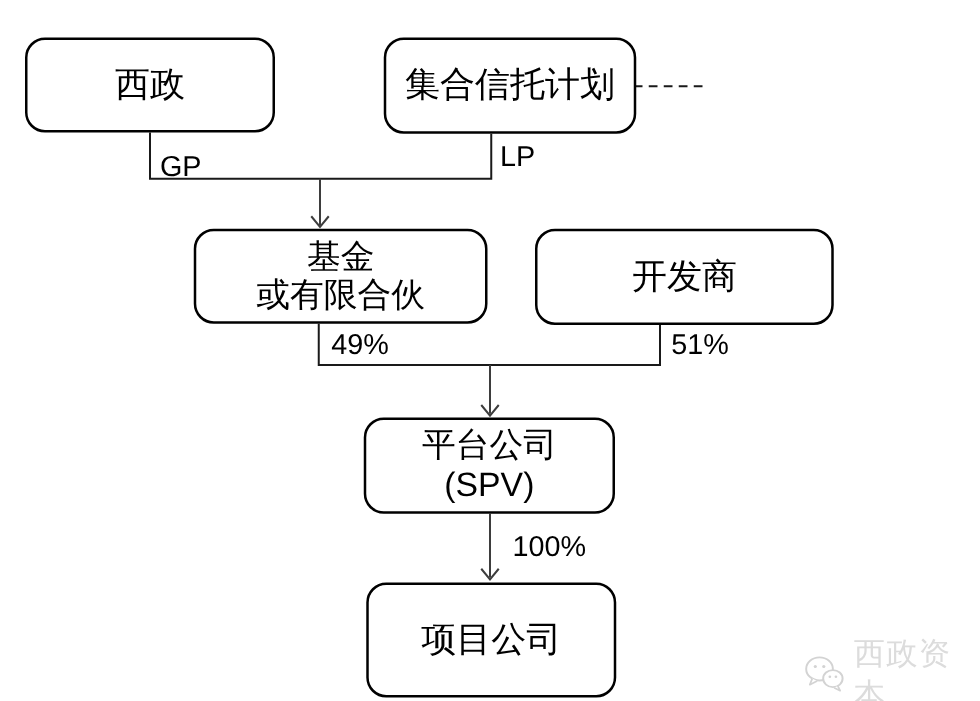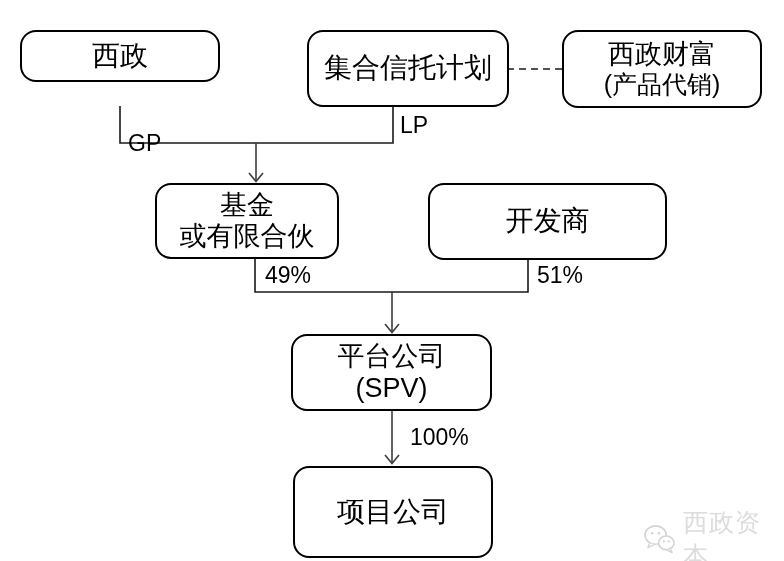--- a/index.html
+++ b/index.html
@@ -30,35 +30,35 @@
     flex-direction: column;
     align-items: center;
     justify-content: center;
     color: #000000;
     text-align: center;
     line-height: 1.15;
   }
   .node .l1 { font-size: 27px; }
   .node .l2 { font-size: 25px; }
   .node.single { font-size: 28px; }
-  #node-xizheng   { left: 20px;  top: 30px;  width: 200px; height: 52px; }
+  #node-xizheng   { left: 20px;  top: 30px;  width: 200px; height: 76px; }
   #node-trust     { left: 290px; top: 30px;  width: 202px; height: 77px; margin-left: 17px; }
   #node-wealth    { left: 562px; top: 30px;  width: 200px; height: 78px; }
-  #node-fund      { left: 155px; top: 183px; width: 184px; height: 76px; }
+  #node-fund      { left: 155px; top: 183px; width: 235px; height: 76px; }
   #node-developer { left: 428px; top: 183px; width: 239px; height: 77px; }
   #node-spv       { left: 291px; top: 334px; width: 201px; height: 77px; }
   #node-project   { left: 293px; top: 466px; width: 200px; height: 92px; }
 
   .edge-label {
     position: absolute;
     font-size: 23px;
     color: #000000;
     white-space: nowrap;
   }
-  #label-gp   { left: 128px; top: 130px; }
+  #label-gp   { left: 128px; top: 120px; }
   #label-lp   { left: 400px; top: 112px; }
   #label-49   { left: 265px; top: 262px; }
   #label-51   { left: 537px; top: 262px; }
   #label-100  { left: 410px; top: 424px; }
 
   .watermark {
     position: absolute;
     left: 643px;
     top: 506px;
     display: flex;
@@ -96,24 +96,20 @@
   </svg>
 
   <div class="node single" id="node-xizheng">
     <span>西政</span>
   </div>
 
   <div class="node single" id="node-trust">
     <span>集合信托计划</span>
   </div>
 
-  <div class="node" id="node-wealth">
-    <span class="l1">西政财富</span>
-    <span class="l2">(产品代销)</span>
-  </div>
 
   <div class="node" id="node-fund">
     <span class="l1">基金</span>
     <span class="l1">或有限合伙</span>
   </div>
 
   <div class="node single" id="node-developer">
     <span>开发商</span>
   </div>
 

